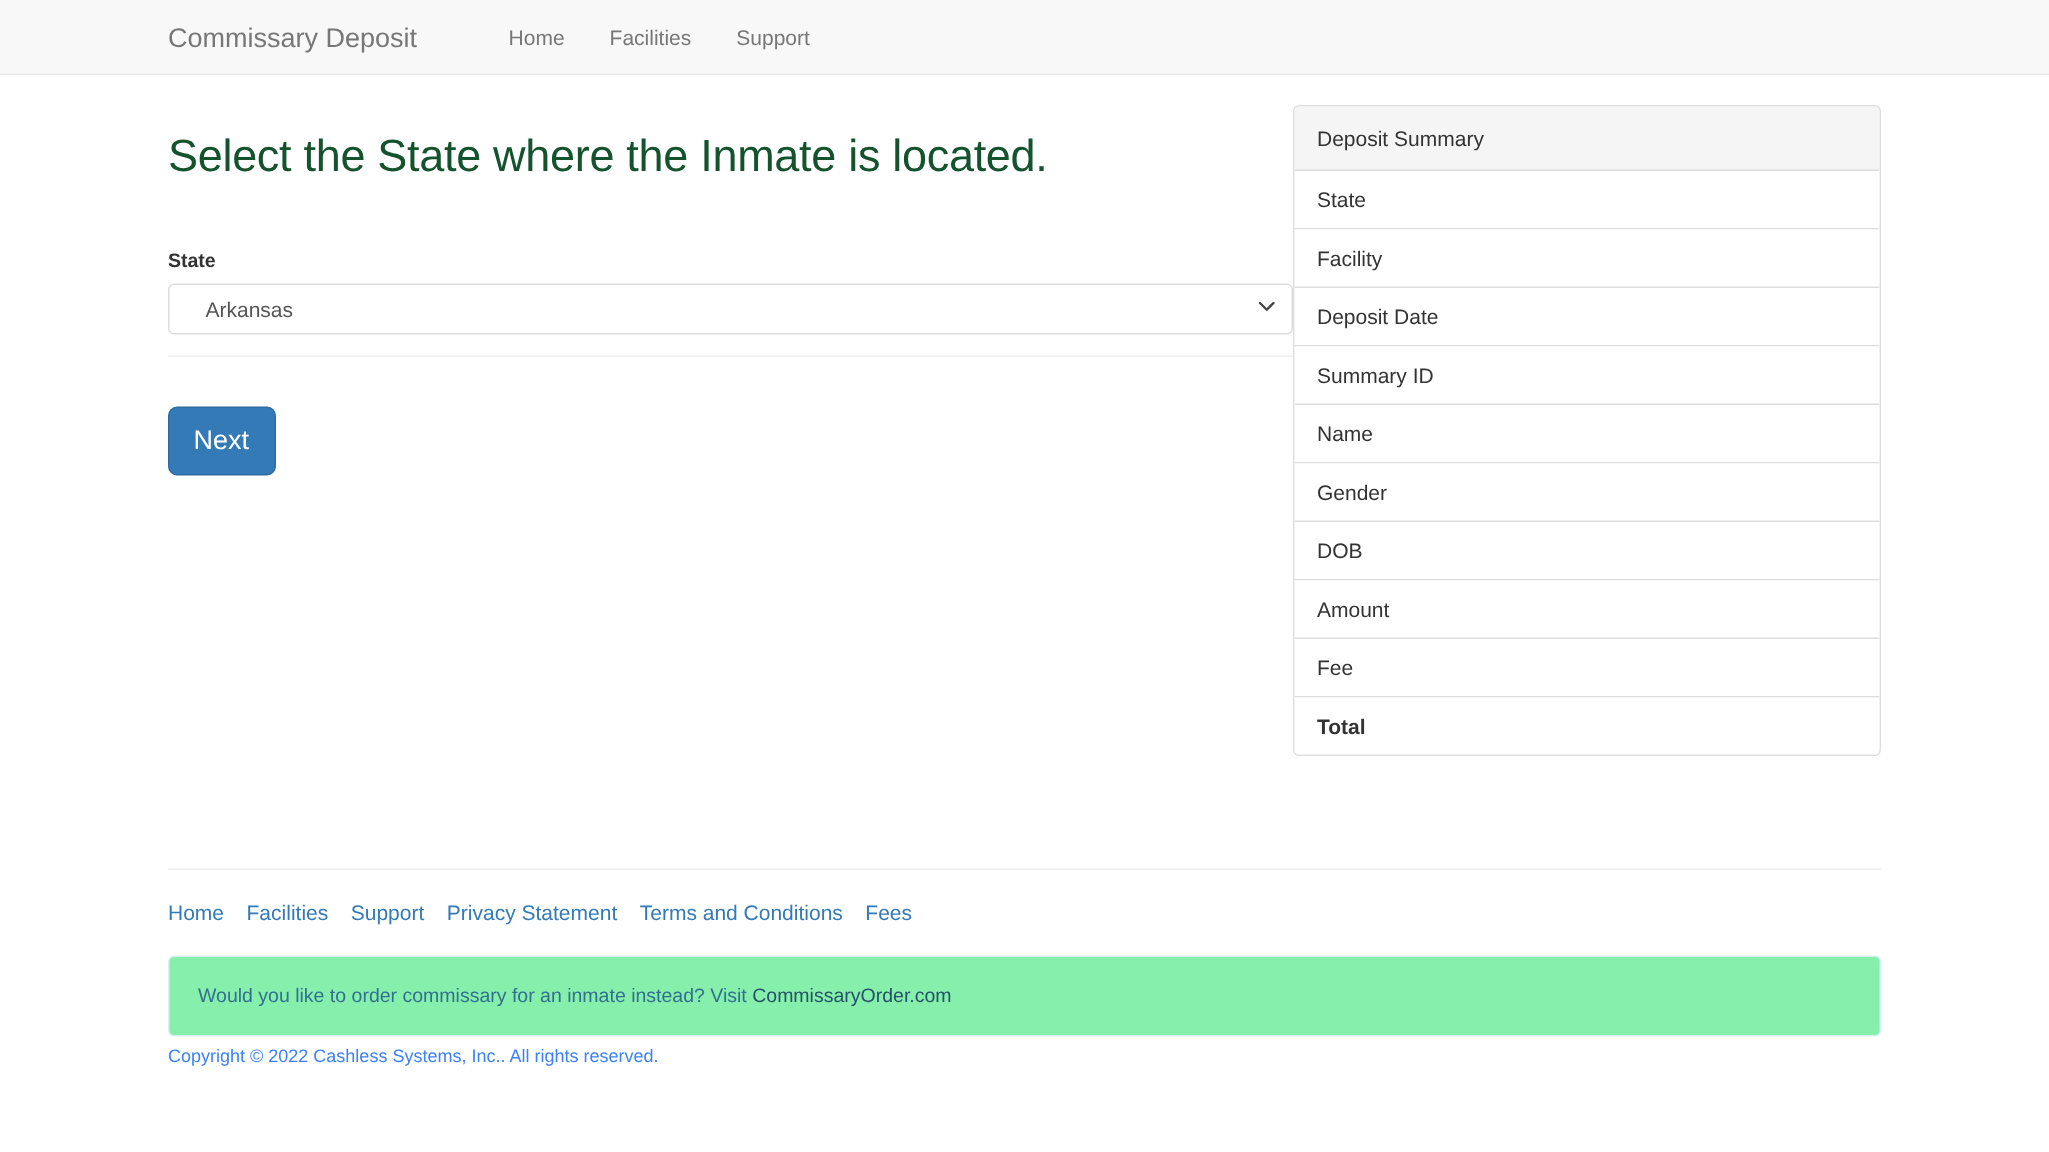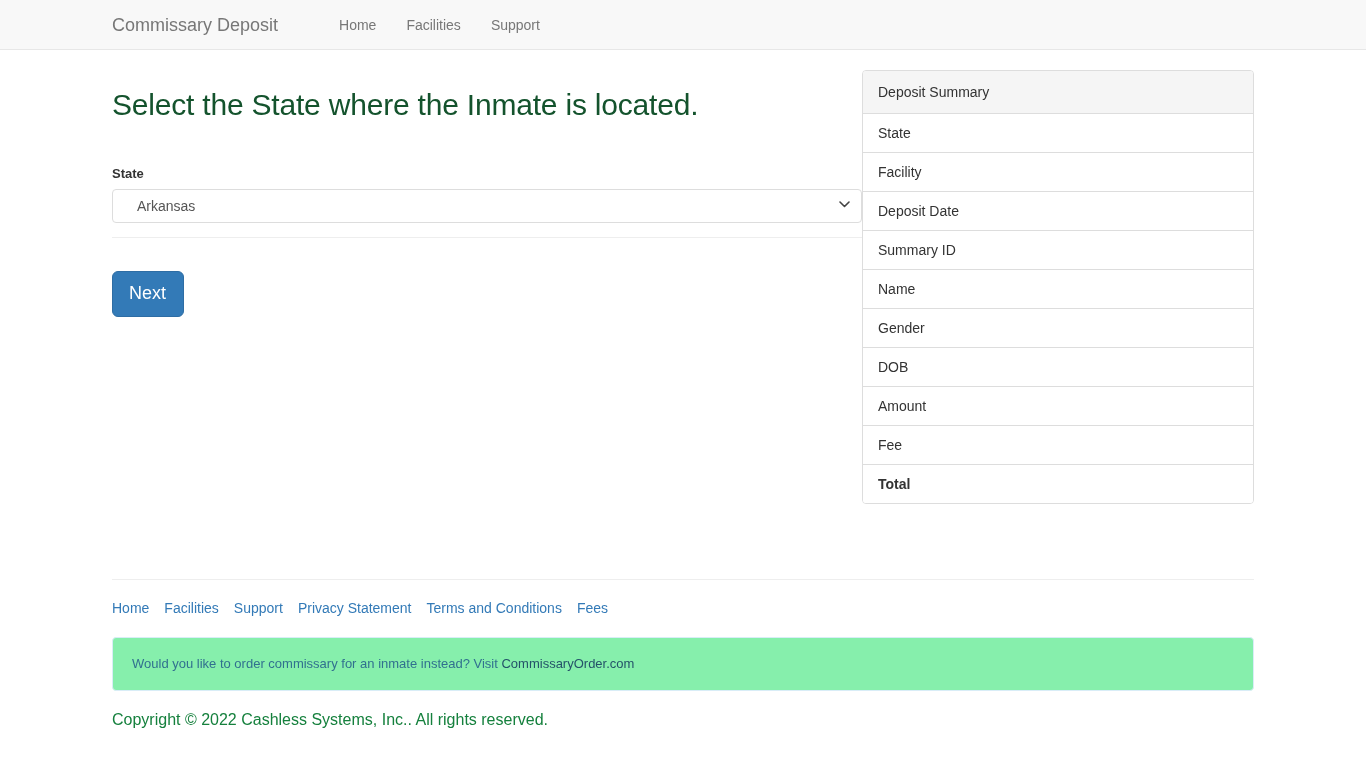--- a/index.html
+++ b/index.html
@@ -194,23 +194,23 @@
     padding: 16px 19px;
     font-size: 13px;
     color: #31708f;
     line-height: 20px;
   }
   .alert-info a {
     color: #245269;
     text-decoration: none;
   }
   .copyright {
-    margin-top: 20px;
-    font-size: 16px;
-    color: #15803d;
+    margin-top: 4px;
+    font-size: 12px;
+    color: #3b82f6;
     line-height: 18px;
   }
 </style>
 </head>
 <body>
 
 <div class="navbar">
   <a class="brand" href="#">Commissary Deposit</a>
   <div class="nav-links">
     <a class="nav-link" href="#">Home</a>

